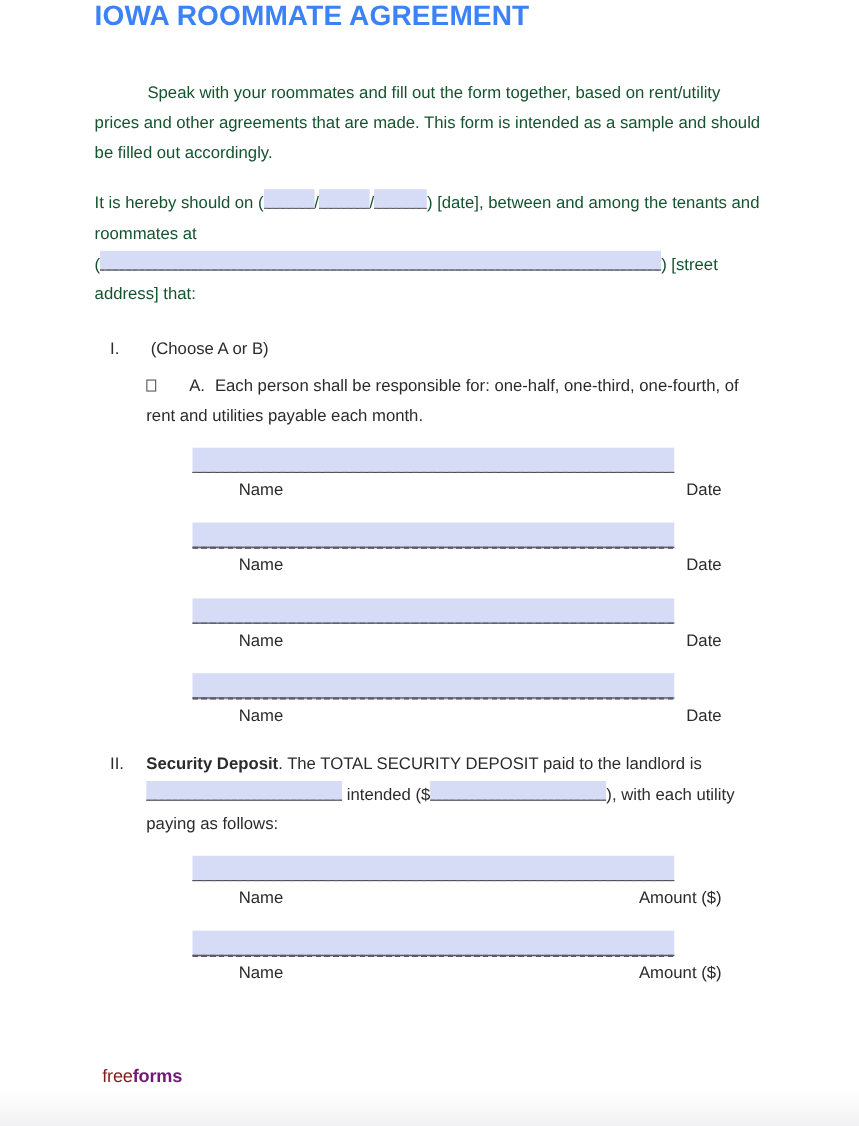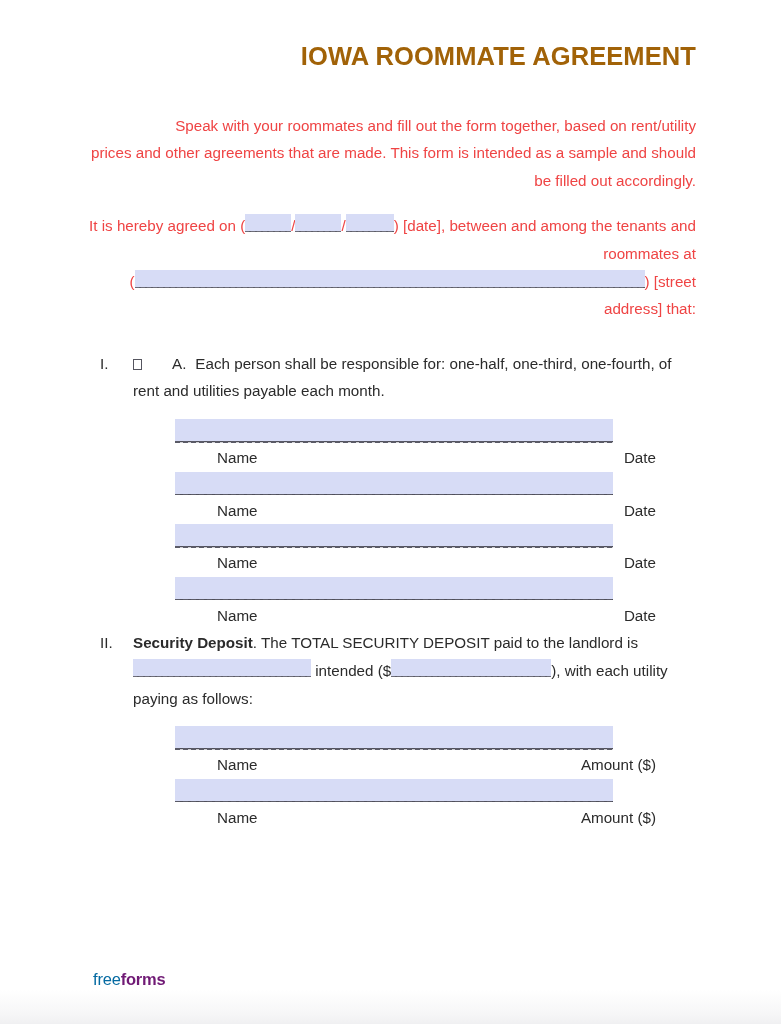--- a/index.html
+++ b/index.html
@@ -29,35 +29,34 @@
     pointer-events: none;
   }
   #doc {
     position: absolute;
     left: 86px;
     top: 0;
     width: 610px;
   }
 
   .doc-title {
-    text-align: right;
+    text-align: left;
     font-size: 25.5px;
     font-weight: bold;
-    color: #a16207;
+    color: #3b82f6;
     letter-spacing: 0.1px;
-    padding-top: 41px;
     line-height: 1.2;
     white-space: nowrap;
   }
 
   .para {
     font-size: 15.2px;
-    color: #ef4444;
-    line-height: 27.6px;
-    text-align: right;
+    color: #14532d;
+    line-height: 27.6px;
+    text-align: left;
   }
   .para.intro {
     margin-top: 40px;
     text-indent: 48px;
   }
   .para.agreed {
     margin-top: 18px;
   }
 
   
@@ -106,21 +105,21 @@
   .section .heading {
     font-weight: bold;
   }
   .choose {
     padding-left: 4px;
     font-size: 15.2px;
     line-height: 27.6px;
   }
 
   .option {
-    margin-top: 27px;
+    margin-top: 6px;
     font-size: 15.2px;
     line-height: 27.6px;
     color: #2b2b2b;
   }
   .checkbox {
     display: inline-block;
     width: 9px;
     height: 11px;
     border: 1px solid #55555f;
     vertical-align: -1px;
@@ -156,60 +155,61 @@
     bottom: -1.6px;
     height: 1.6px;
     background-image: repeating-linear-gradient(to right, #5a5a66 0 5px, rgba(90,90,102,0.3) 5px 8px);
   }
   .entry-labels {
     display: flex;
     justify-content: space-between;
     font-size: 15.2px;
     color: #2b2b2b;
     line-height: 27.6px;
-    padding: 2px 40px 0 42px;
+    padding: 2px 40px 16px 42px;
     box-sizing: border-box;
   }
 
   .sec2-line2 { margin-top: 0; }
 
   
   #footer-logo {
     position: absolute;
     left: 93px;
     top: 970px;
     font-size: 16.5px;
     font-family: "Liberation Sans", sans-serif;
     letter-spacing: -0.2px;
     white-space: nowrap;
   }
   #footer-logo .lg-free {
-    color: #0369a1;
+    color: #7f1d1d;
     font-weight: normal;
   }
   #footer-logo .lg-forms {
     color: #701a75;
     font-weight: bold;
   }
 </style>
 </head>
 <body>
 
 <div id="page">
 
   <div id="doc">
 
     <div class="doc-title">IOWA ROOMMATE AGREEMENT</div>
 
     <div class="para intro">Speak with your roommates and fill out the form together, based on rent/utility prices and other agreements that are made. This form is intended as a sample and should be filled out accordingly.</div>
 
-    <div class="para agreed"><span>It is hereby agreed on (</span><span class="blank d-month"></span><span>/</span><span class="blank d-day"></span><span>/</span><span class="blank d-year"></span><span>) [date], between and among the tenants and roommates at</span><br><span>(</span><span class="blank addr"></span><span>) [street</span><br><span>address] that:</span></div>
+    <div class="para agreed"><span>It is hereby should on (</span><span class="blank d-month"></span><span>/</span><span class="blank d-day"></span><span>/</span><span class="blank d-year"></span><span>) [date], between and among the tenants and roommates at</span><br><span>(</span><span class="blank addr"></span><span>) [street</span><br><span>address] that:</span></div>
 
     <div class="section">
       <span class="numeral">I.</span>
+      <div class="choose">(Choose A or B)</div>
 
       <div class="option">
         <span class="checkbox"></span><span class="optlabel">A.</span><span class="opttext">Each person shall be responsible for: one-half, one-third, one-fourth, of rent and utilities payable each month.</span>
       </div>
 
 
       <div class="entry-block">
 
         <div class="entry-row">
           <div class="entry-field"></div>

